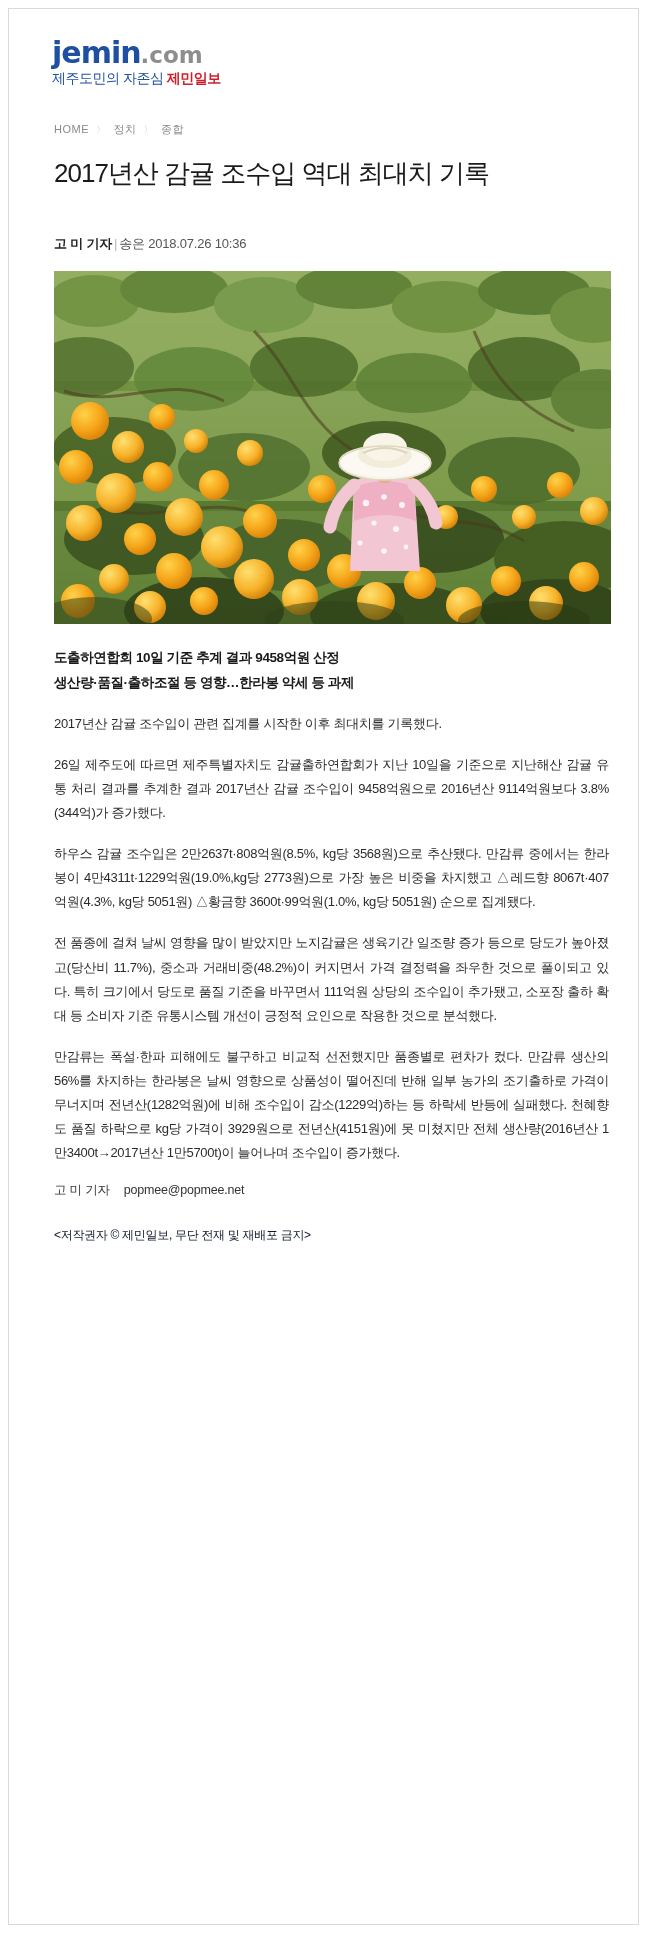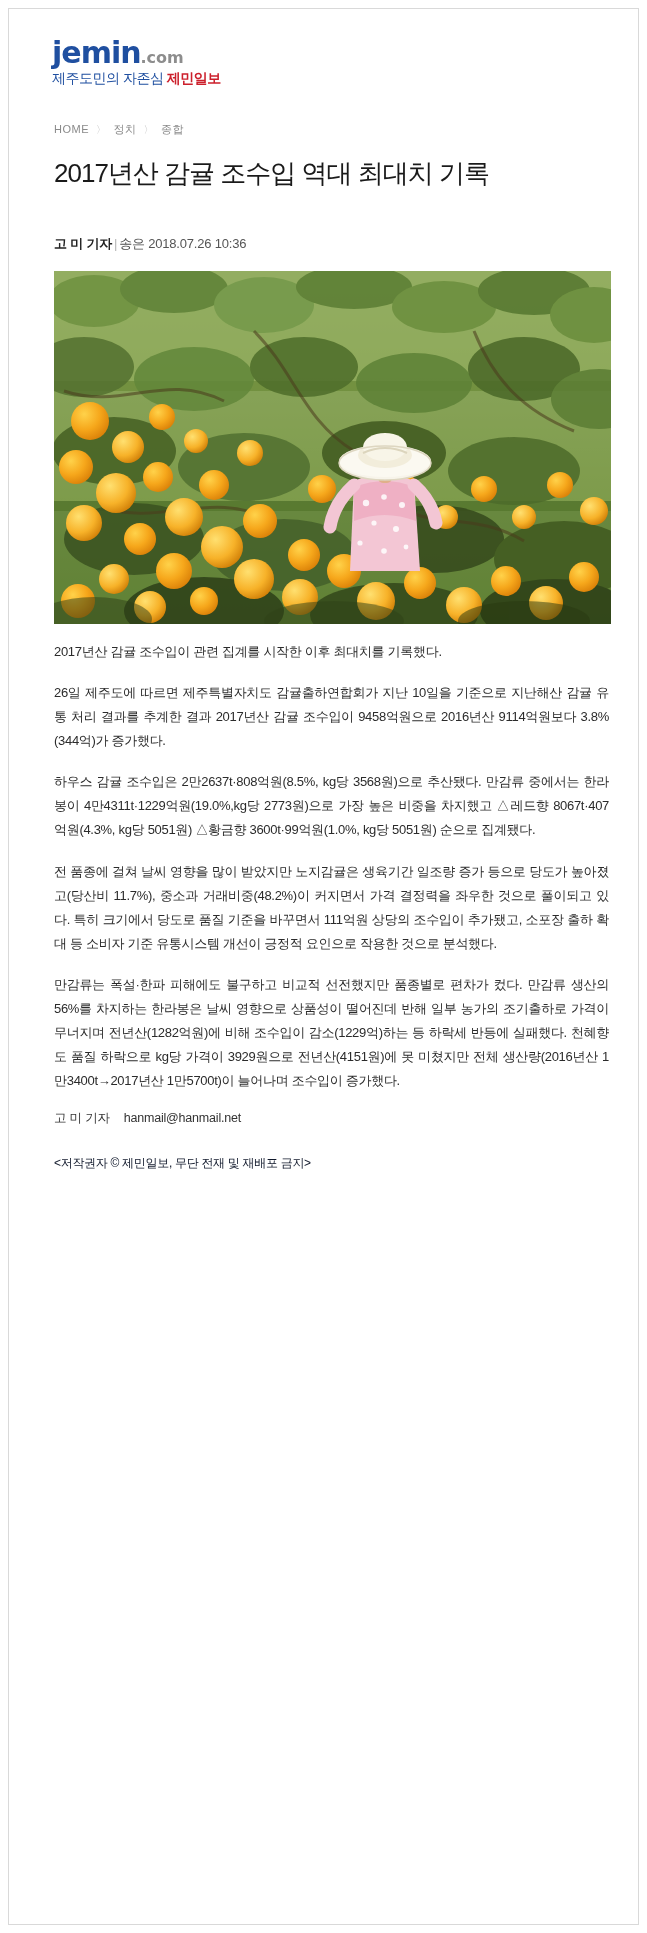--- a/index.html
+++ b/index.html
@@ -42,21 +42,21 @@
   }
   .logo-main {
     font-family: "DejaVu Sans", sans-serif;
     font-size: 30px;
     font-weight: bold;
     letter-spacing: -1px;
     line-height: 1;
     color: #1f4fa0;
   }
   .logo-main .dotcom {
-    font-size: 16px;
+    font-size: 23px;
     color: #8d8d8d;
     font-weight: bold;
     letter-spacing: 0;
   }
   .logo-sub {
     margin-top: 3px;
     font-size: 14px;
     line-height: 1.1;
     color: #1f4fa0;
     letter-spacing: -0.5px;
@@ -331,29 +331,33 @@
 
           <g opacity="0.5">
             <ellipse cx="40" cy="348" rx="58" ry="22" fill="#2b3d16"></ellipse>
             <ellipse cx="280" cy="350" rx="70" ry="20" fill="#2f4218"></ellipse>
             <ellipse cx="470" cy="350" rx="66" ry="20" fill="#28380f"></ellipse>
           </g>
         </svg>
       </div>
     </figure>
 
+    <div class="subheads">
+      <div>도출하연합회 10일 기준 추계 결과 9458억원 산정</div>
+      <div>생산량·품질·출하조절 등 영향…한라봉 약세 등 과제</div>
+    </div>
 
     <div class="body-text">
       <p>2017년산 감귤 조수입이 관련 집계를 시작한 이후 최대치를 기록했다.</p>
       <p>26일 제주도에 따르면 제주특별자치도 감귤출하연합회가 지난 10일을 기준으로 지난해산 감귤 유통 처리 결과를 추계한 결과 2017년산 감귤 조수입이 9458억원으로 2016년산 9114억원보다 3.8%(344억)가 증가했다.</p>
       <p>하우스 감귤 조수입은 2만2637t·808억원(8.5%, kg당 3568원)으로 추산됐다. 만감류 중에서는 한라봉이 4만4311t·1229억원(19.0%,kg당 2773원)으로 가장 높은 비중을 차지했고 △레드향 8067t·407억원(4.3%, kg당 5051원) △황금향 3600t·99억원(1.0%, kg당 5051원) 순으로 집계됐다.</p>
       <p>전 품종에 걸쳐 날씨 영향을 많이 받았지만 노지감귤은 생육기간 일조량 증가 등으로 당도가 높아졌고(당산비 11.7%), 중소과 거래비중(48.2%)이 커지면서 가격 결정력을 좌우한 것으로 풀이되고 있다. 특히 크기에서 당도로 품질 기준을 바꾸면서 111억원 상당의 조수입이 추가됐고, 소포장 출하 확대 등 소비자 기준 유통시스템 개선이 긍정적 요인으로 작용한 것으로 분석했다.</p>
       <p>만감류는 폭설·한파 피해에도 불구하고 비교적 선전했지만 품종별로 편차가 컸다. 만감류 생산의 56%를 차지하는 한라봉은 날씨 영향으로 상품성이 떨어진데 반해 일부 농가의 조기출하로 가격이 무너지며 전년산(1282억원)에 비해 조수입이 감소(1229억)하는 등 하락세 반등에 실패했다. 천혜향도 품질 하락으로 kg당 가격이 3929원으로 전년산(4151원)에 못 미쳤지만 전체 생산량(2016년산 1만3400t→2017년산 1만5700t)이 늘어나며 조수입이 증가했다.</p>
     </div>
 
     <div class="author-footer">
-      <span class="name">고 미 기자</span><a class="email" href="#">hanmail@hanmail.net</a>
+      <span class="name">고 미 기자</span><a class="email" href="#">popmee@popmee.net</a>
     </div>
 
     <div class="copyright">&lt;저작권자 © 제민일보, 무단 전재 및 재배포 금지&gt;</div>
 
   </div>
 </div>
 
 </body></html>

